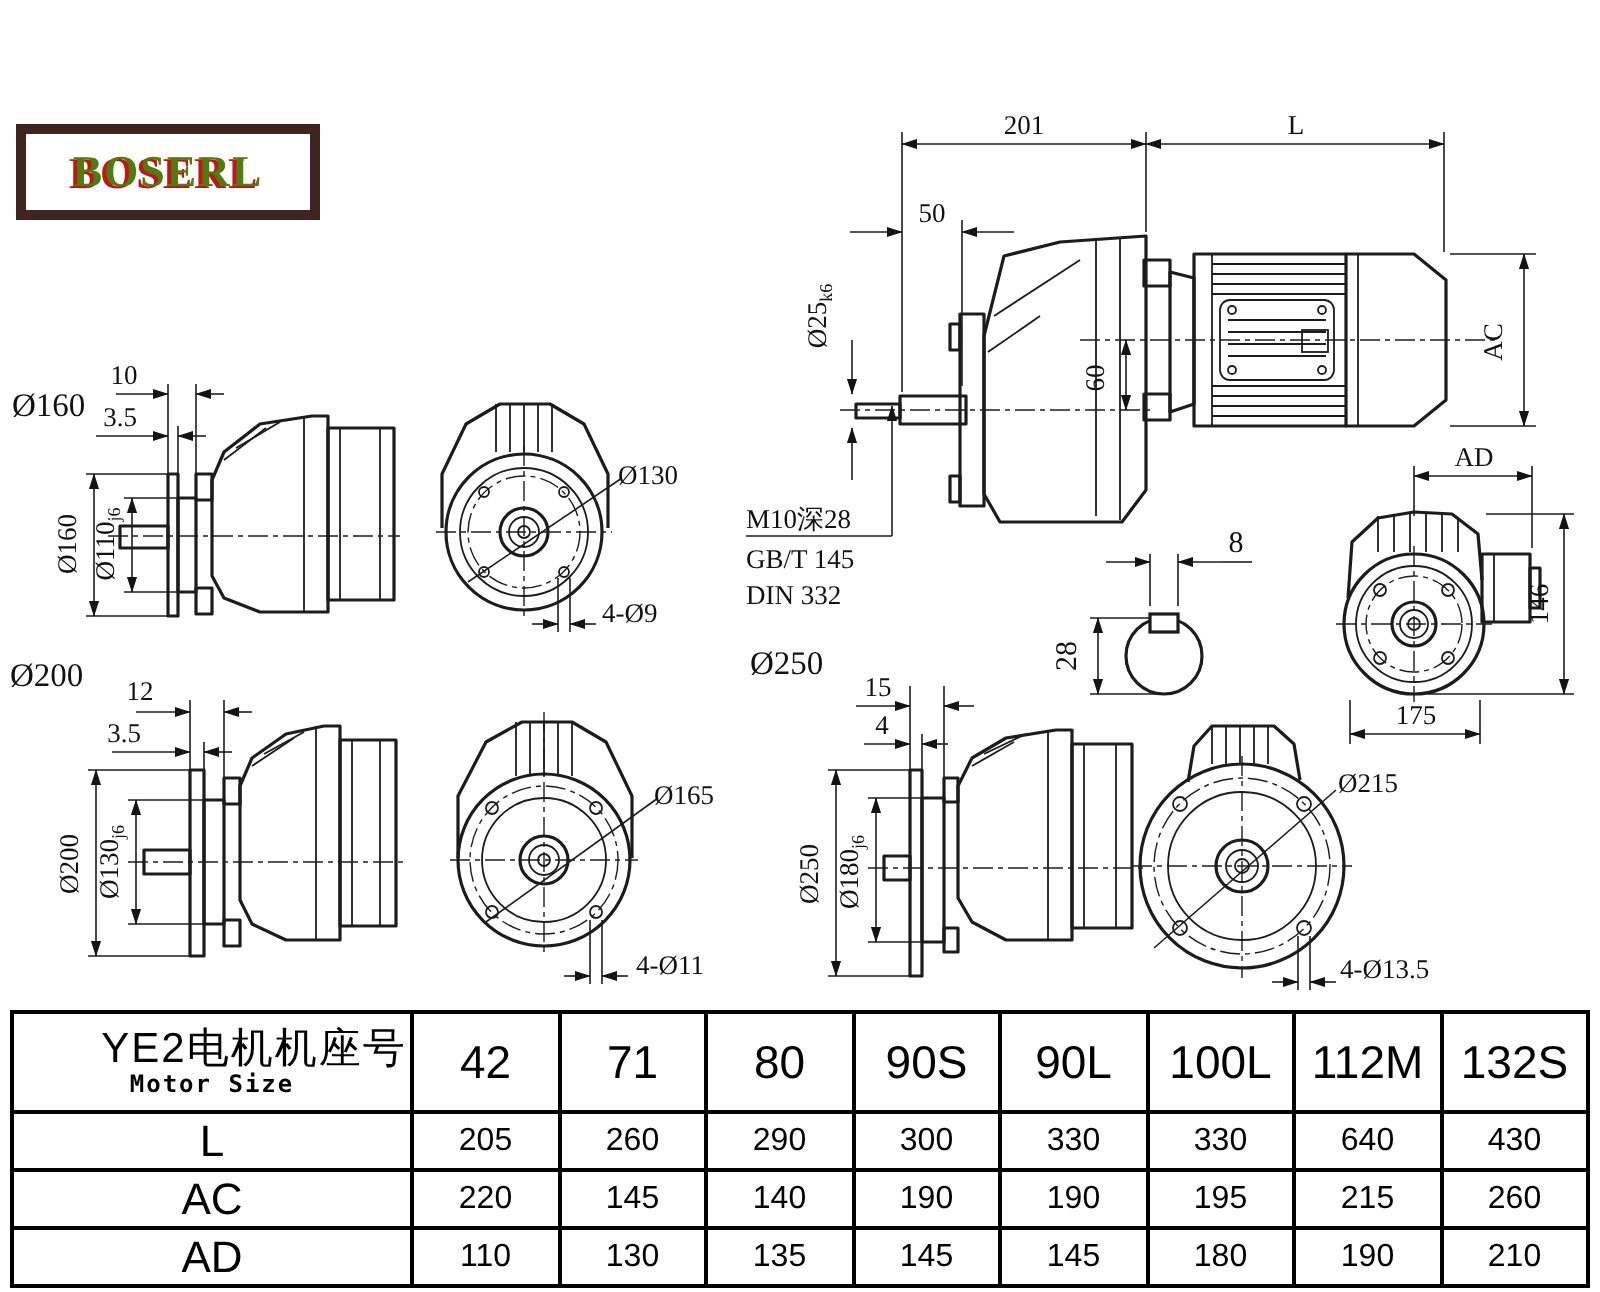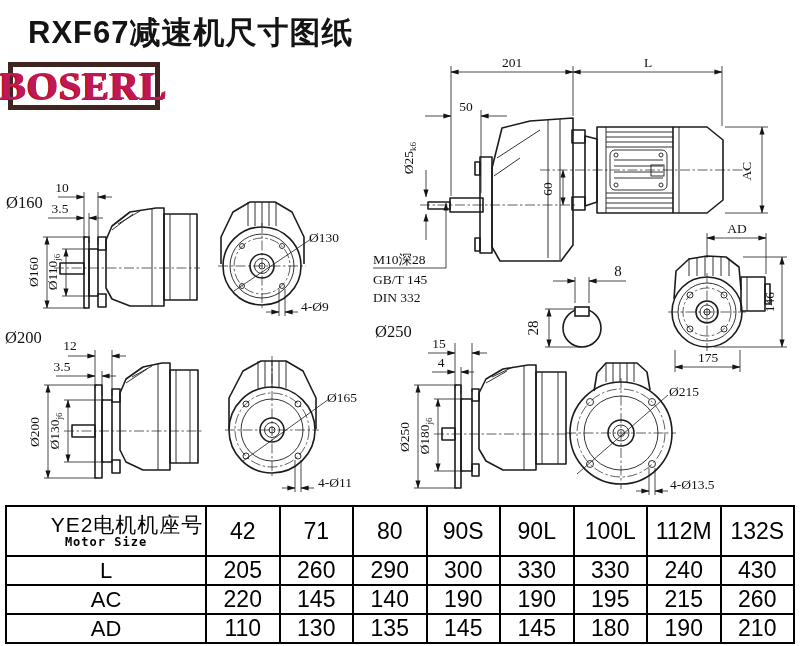--- a/index.html
+++ b/index.html
@@ -2,50 +2,49 @@
 <html><head>
 <meta charset="utf-8">
 <style>
   html,body{margin:0;padding:0;background:#fff;}
   .page{position:relative;width:800px;height:646px;background:#fff;overflow:hidden;
         font-family:"Liberation Sans",sans-serif;}
   .title{position:absolute;left:28px;top:12px;font-size:31px;font-weight:700;
          color:#141414;letter-spacing:1px;white-space:nowrap;}
   .logo{position:absolute;left:8px;top:62px;width:142px;height:38px;border:5px solid #3f2420;
         background:#fff;display:flex;align-items:center;justify-content:center;}
-  .logo span{font-family:"Liberation Serif","DejaVu Serif",serif;font-weight:700;font-size:40px;
-        color:#be185d;text-shadow:-2px 1px 0 #c41414;letter-spacing:1px;line-height:1;}
+  .logo span{font-family:"Liberation Serif","DejaVu Serif",serif;font-weight:700;font-size:22px;
+        color:#4d7c0f;text-shadow:-2px 1px 0 #c41414;letter-spacing:1px;line-height:1;}
   svg.draw{position:absolute;left:0;top:0;}
   .ol{stroke:#1c1c1c;stroke-width:1.6;fill:none;stroke-linejoin:round;}
   .tl{stroke:#1c1c1c;stroke-width:0.9;fill:none;}
   .dl{stroke:#1c1c1c;stroke-width:0.8;fill:none;}
   .cl{stroke:#1c1c1c;stroke-width:0.7;fill:none;stroke-dasharray:10 2.5 2.5 2.5;}
   text.d{font-family:"Liberation Serif","DejaVu Serif",serif;font-size:13.5px;fill:#111;}
   text.d2{font-family:"Liberation Serif","DejaVu Serif",serif;font-size:15px;fill:#111;}
   text.lab{font-family:"Liberation Serif","DejaVu Serif",serif;font-size:16.5px;fill:#111;}
   tspan.sub{font-size:9px;}
   .tbl{position:absolute;left:5px;top:505px;width:790px;border-collapse:collapse;
        table-layout:fixed;}
   .tbl th,.tbl td{border:2px solid #000;text-align:center;vertical-align:middle;
        padding:0;color:#000;background:#fff;}
   .tbl .hrow{height:50px;}
   .tbl .drow{height:29px;}
   .cn{font-size:21px;font-weight:400;letter-spacing:1px;line-height:1.1;margin-left:42px;}
   .en{font-size:12px;font-weight:700;font-family:"DejaVu Sans Mono",monospace;
       letter-spacing:1px;line-height:1.15;}
   th.colh{font-size:23px;font-weight:400;}
-  td.val{font-size:23px;font-weight:400;}
+  td.val{font-size:16px;font-weight:400;}
   td.rlab{font-size:22px;font-weight:400;}
 </style>
 </head>
 <body>
 
 <div class="page">
 
-  <div class="title">RXF67减速机尺寸图纸</div>
 
   <div class="logo">
     <span>BOSERL</span>
   </div>
 
   <svg class="draw" width="800" height="646" viewBox="0 0 800 646" xmlns="http://www.w3.org/2000/svg">
     <defs>
       <marker id="ar" viewBox="0 0 10 10" refX="9.5" refY="5" markerWidth="10" markerHeight="10" orient="auto-start-reverse">
         <path d="M0,1.8 L10,5 L0,8.2 Z" fill="#141414"></path>
       </marker>
@@ -393,21 +392,21 @@
       <th class="colh">132S</th>
     </tr>
     <tr class="drow">
       <td class="rlab">L</td>
       <td class="val">205</td>
       <td class="val">260</td>
       <td class="val">290</td>
       <td class="val">300</td>
       <td class="val">330</td>
       <td class="val">330</td>
-      <td class="val">240</td>
+      <td class="val">640</td>
       <td class="val">430</td>
     </tr>
     <tr class="drow">
       <td class="rlab">AC</td>
       <td class="val">220</td>
       <td class="val">145</td>
       <td class="val">140</td>
       <td class="val">190</td>
       <td class="val">190</td>
       <td class="val">195</td>

